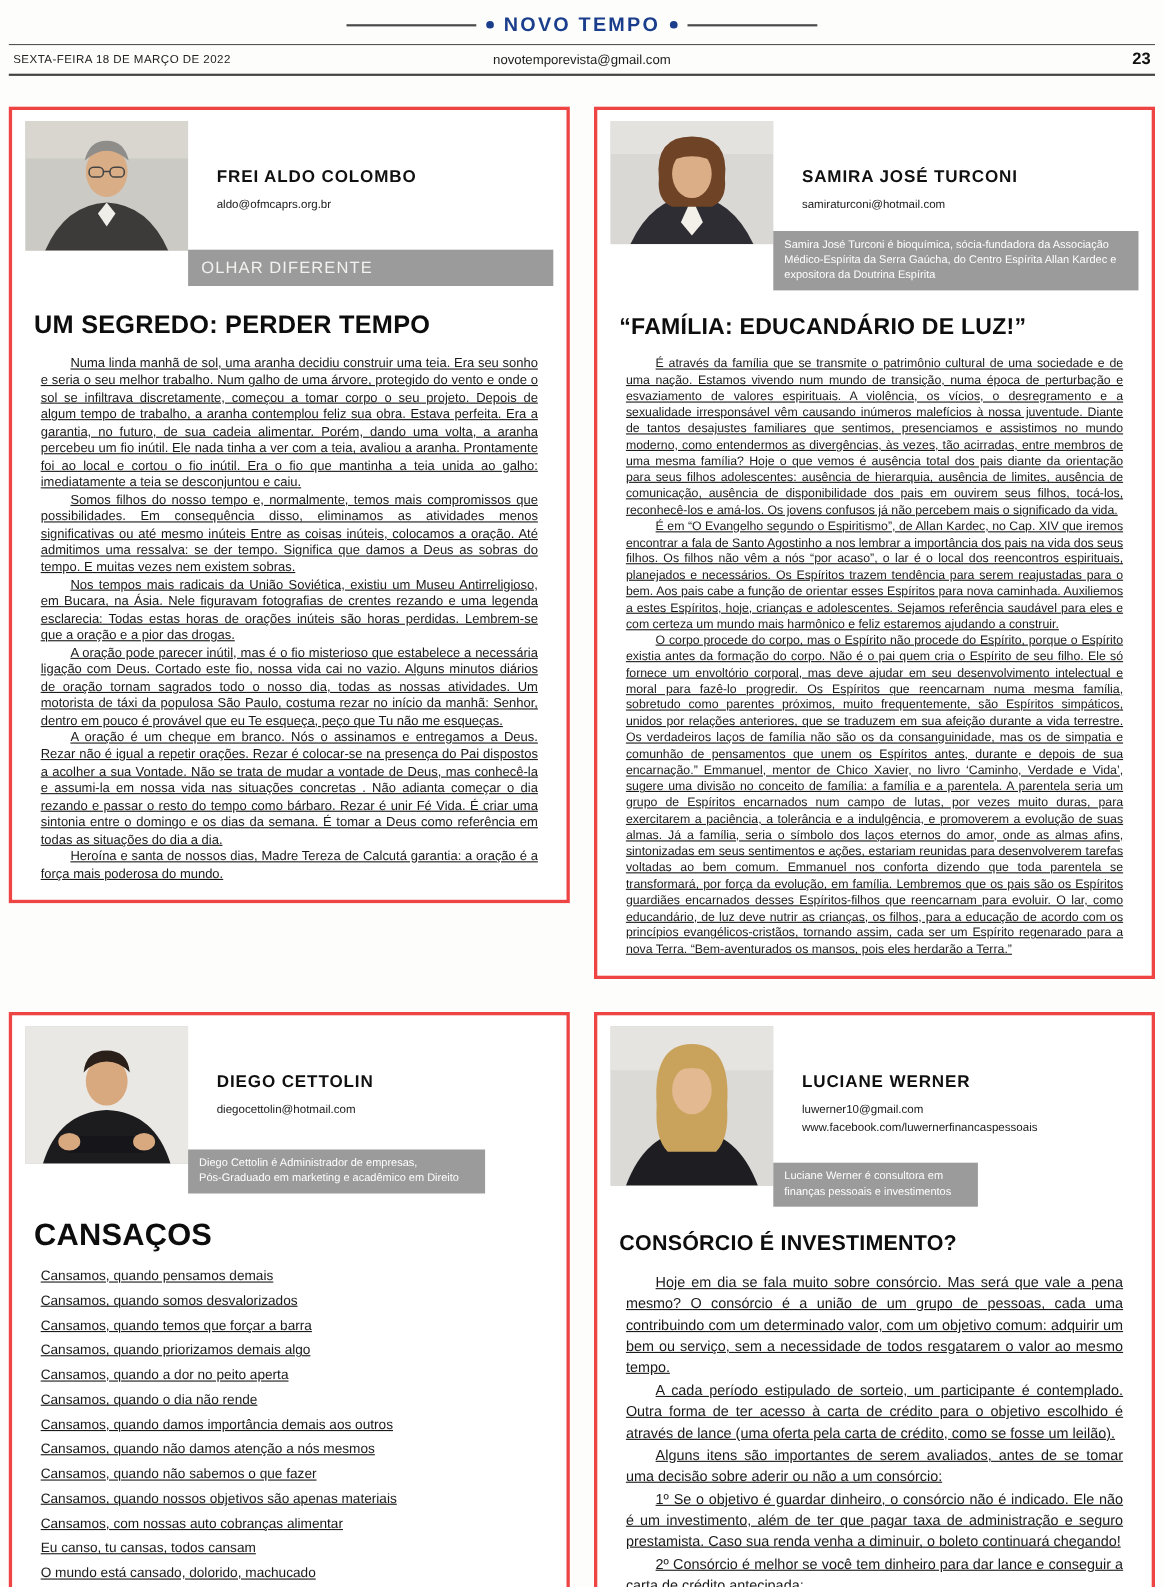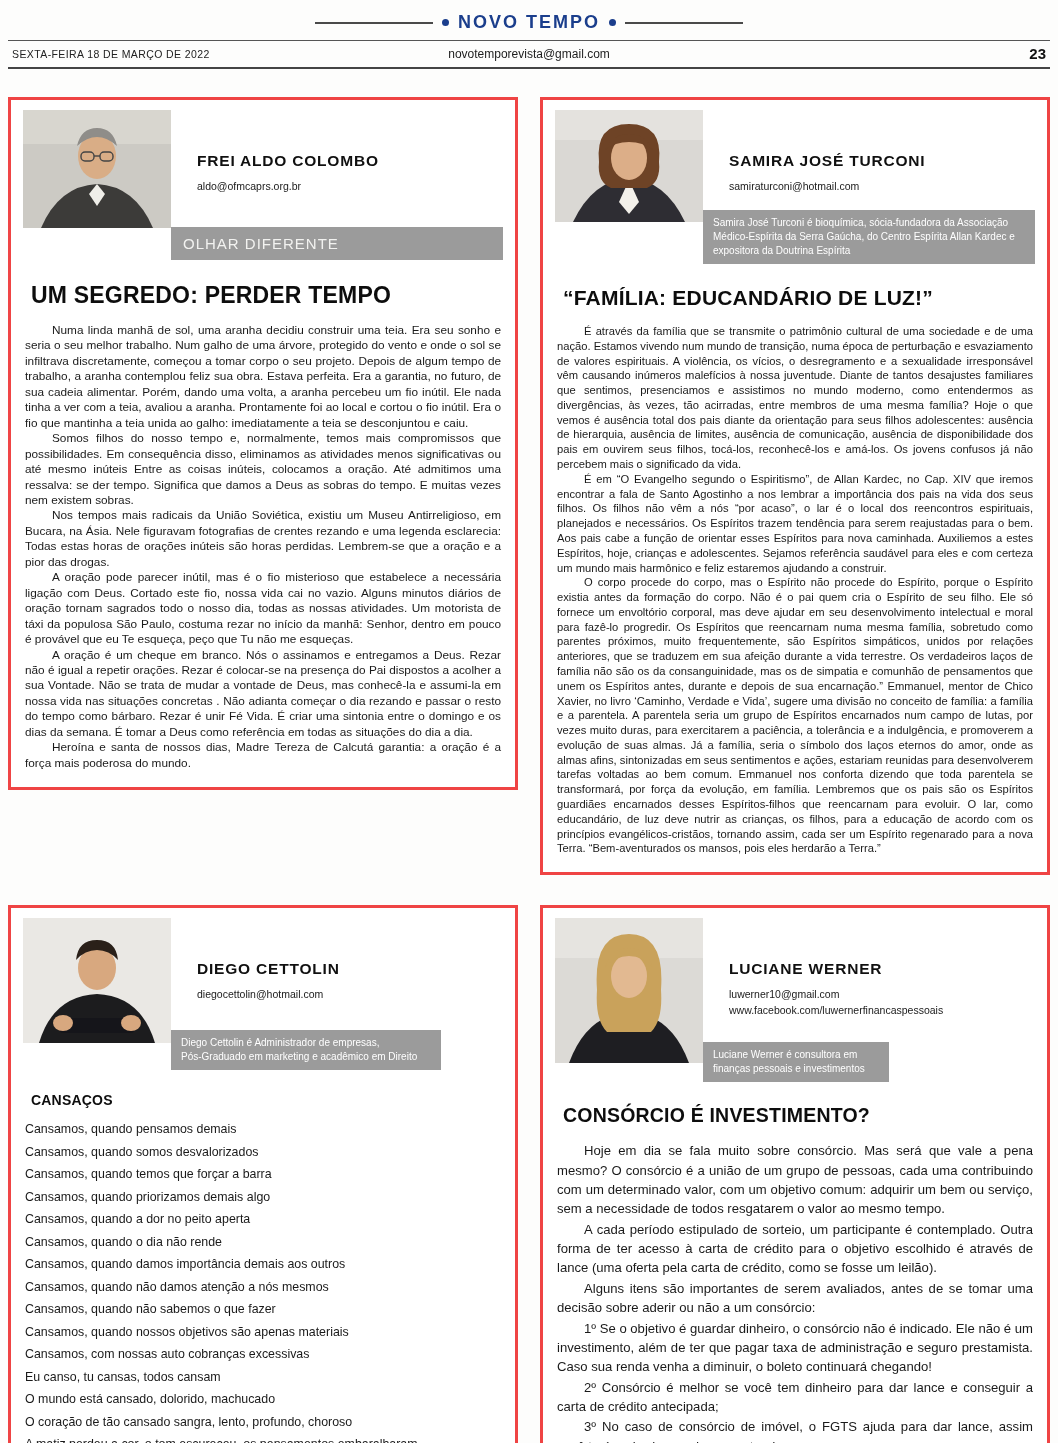--- a/index.html
+++ b/index.html
@@ -76,24 +76,24 @@
   .banner-fit { align-self: flex-start; padding-right: 24px; }
 
   
   .headline {
     margin: 22px 0 14px 8px;
     font-weight: bold; color: #0d0d0d; letter-spacing: 0.2px;
     font-family: "Liberation Sans", sans-serif;
   }
   .headline.sz-a { font-size: 23px; }
   .headline.sz-b { font-size: 21px; }
-  .headline.sz-c { font-size: 14px; }
+  .headline.sz-c { font-size: 28px; }
   .headline.sz-d { font-size: 19.5px; }
 
-  .body { margin: 0 2px; }
+  .body { margin: 0 14px; text-decoration: underline; }
   .para { margin: 0; text-indent: 27px; text-align: justify; }
   .body-md .para { font-size: 11.8px; line-height: 1.31; }
   .body-sm .para { font-size: 11.2px; line-height: 1.32; }
   .body-lg .para { font-size: 13.1px; line-height: 1.48; margin-bottom: 1px; }
   .poem-line {
     margin: 0 0 7px; text-indent: 0; text-align: left;
     font-size: 12.4px; line-height: 1.25;
   }
 </style>
 </head>
@@ -204,21 +204,21 @@
           <p class="poem-line">Cansamos, quando pensamos demais</p>
           <p class="poem-line">Cansamos, quando somos desvalorizados</p>
           <p class="poem-line">Cansamos, quando temos que forçar a barra</p>
           <p class="poem-line">Cansamos, quando priorizamos demais algo</p>
           <p class="poem-line">Cansamos, quando a dor no peito aperta</p>
           <p class="poem-line">Cansamos, quando o dia não rende</p>
           <p class="poem-line">Cansamos, quando damos importância demais aos outros</p>
           <p class="poem-line">Cansamos, quando não damos atenção a nós mesmos</p>
           <p class="poem-line">Cansamos, quando não sabemos o que fazer</p>
           <p class="poem-line">Cansamos, quando nossos objetivos são apenas materiais</p>
-          <p class="poem-line">Cansamos, com nossas auto cobranças excessivas</p>
+          <p class="poem-line">Cansamos, com nossas auto cobranças alimentar</p>
           <p class="poem-line">Eu canso, tu cansas, todos cansam</p>
           <p class="poem-line">O mundo está cansado, dolorido, machucado</p>
           <p class="poem-line">O coração de tão cansado sangra, lento, profundo, choroso</p>
           <p class="poem-line">A matiz perdeu a cor, o tom escureceu, os pensamentos embaralharam</p>
         </div>
     </section>
 
     <section class="article">
       <div class="article-head" style="min-height:164px">
         <div class="photo" style="height:145px">

